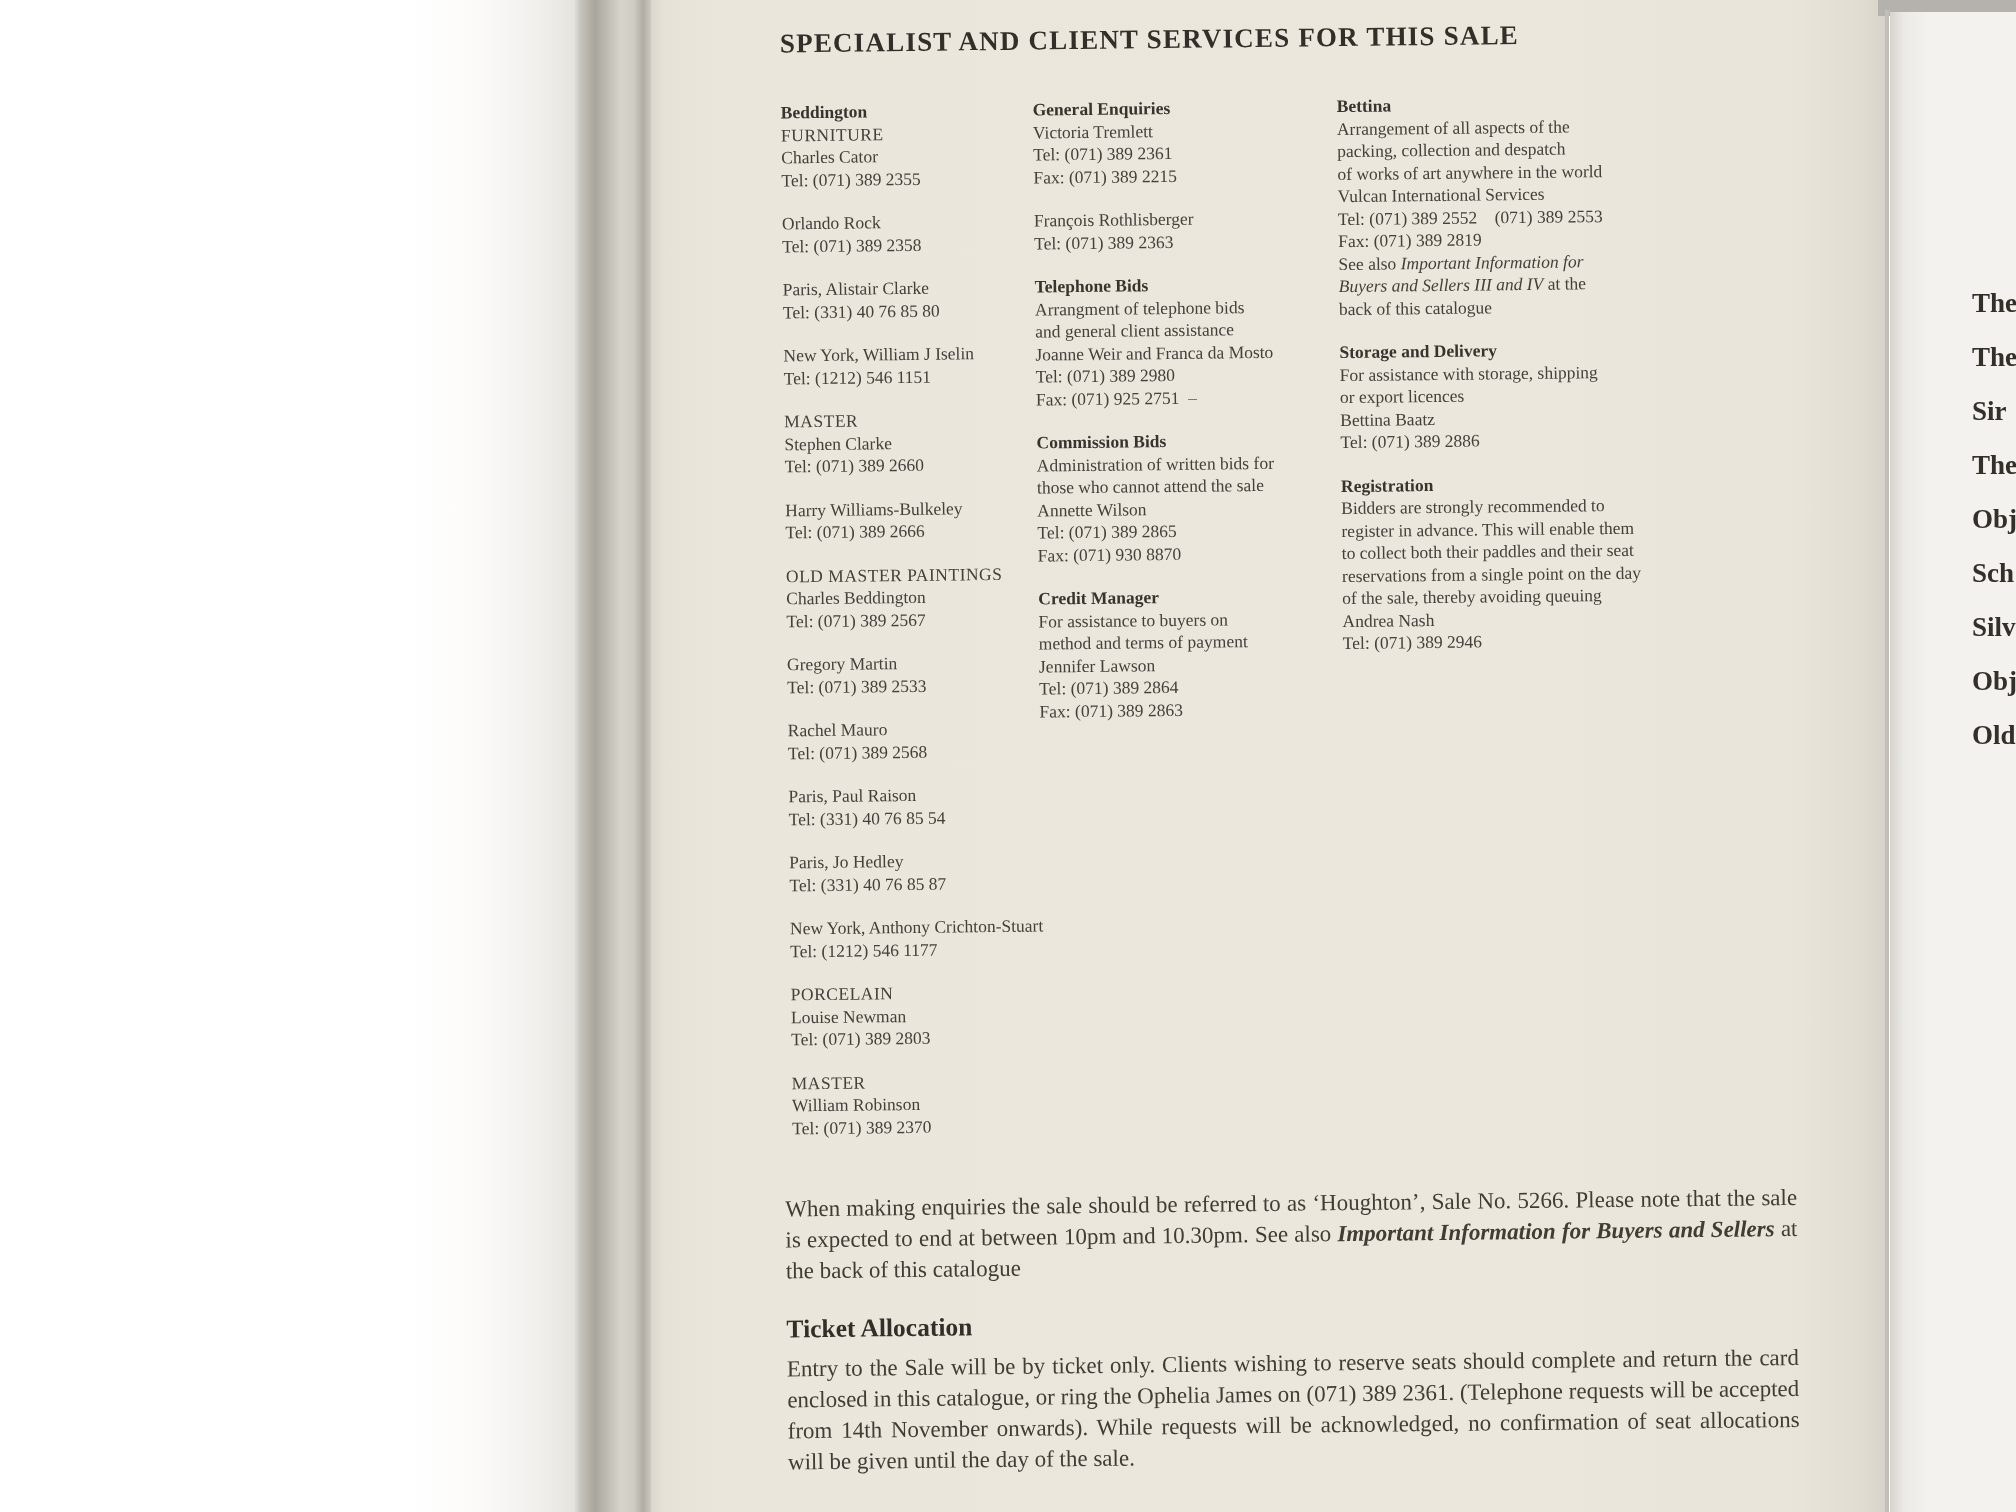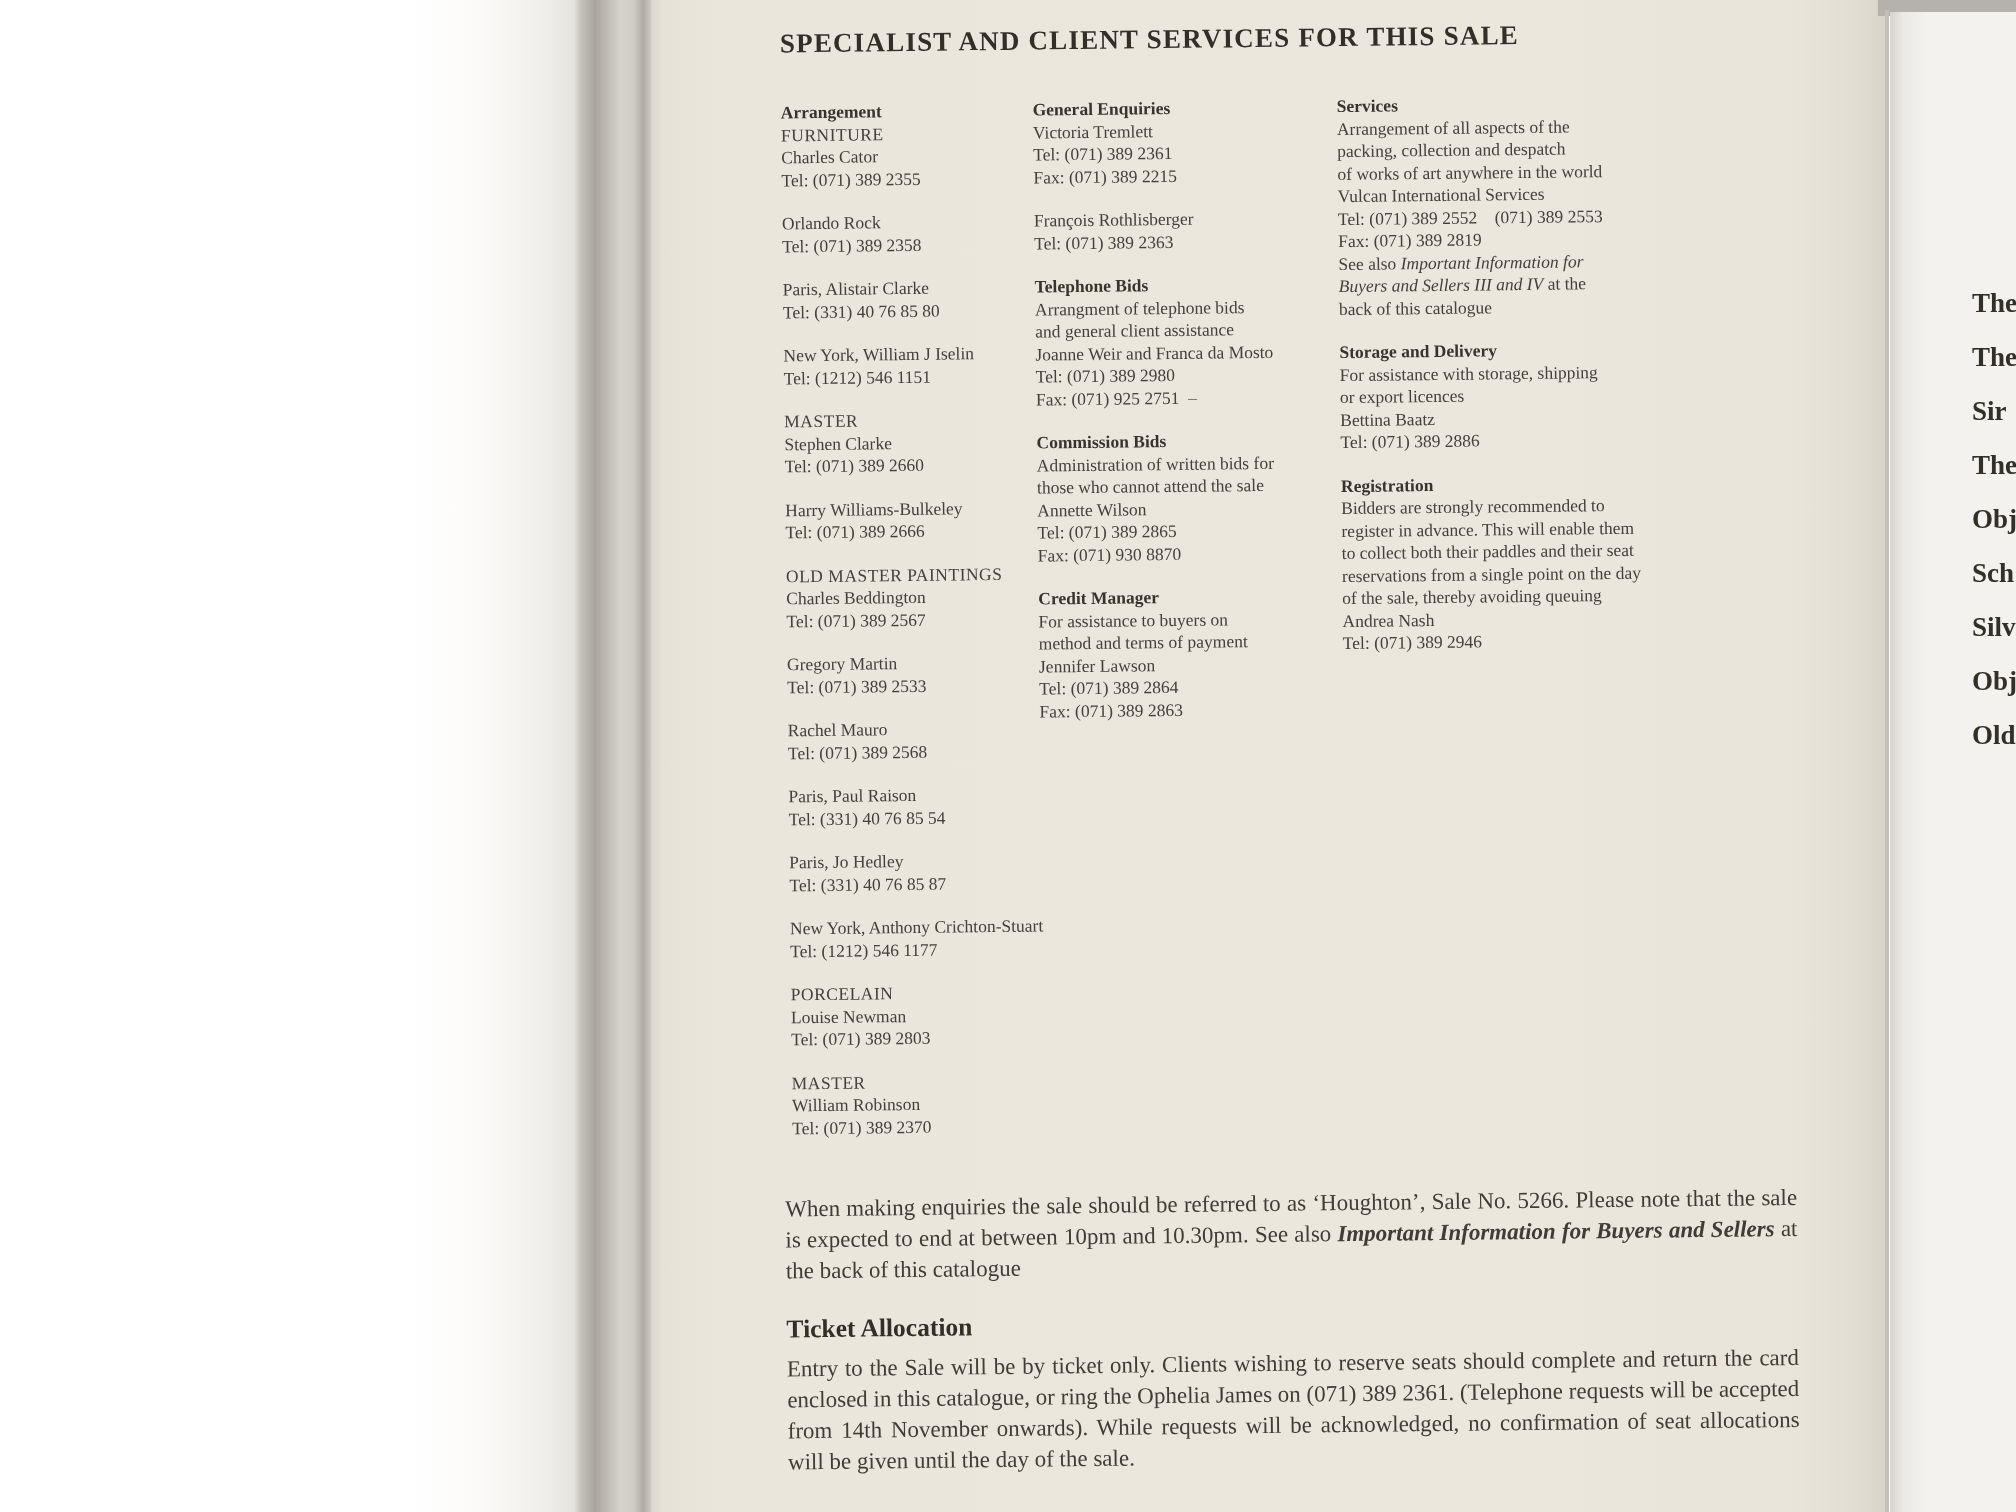--- a/index.html
+++ b/index.html
@@ -61,21 +61,21 @@
 <div class="page-edges"></div>
 <div class="main-page"></div>
 <div class="corner-gray"></div>
 <div class="facing-page"></div>
 <div class="gutter-line"></div>
 
 <div class="content">
   <h1 class="page-title">SPECIALIST AND CLIENT SERVICES FOR THIS SALE</h1>
   <div class="col" id="col-0">
       <div class="group">
-        <div class="line"><span class="s-b">Arrangement</span></div>
+        <div class="line"><span class="s-b">Beddington</span></div>
         <div class="line"><span class="s-c">FURNITURE</span></div>
         <div class="line"><span>Charles Cator</span></div>
         <div class="line"><span>Tel: (071) 389 2355</span></div>
       </div>
       <div class="group">
         <div class="line"><span>Orlando Rock</span></div>
         <div class="line"><span>Tel: (071) 389 2358</span></div>
       </div>
       <div class="group">
         <div class="line"><span>Paris, Alistair Clarke</span></div>
@@ -161,21 +161,21 @@
         <div class="line"><span class="s-b">Credit Manager</span></div>
         <div class="line"><span>For assistance to buyers on</span></div>
         <div class="line"><span>method and terms of payment</span></div>
         <div class="line"><span>Jennifer Lawson</span></div>
         <div class="line"><span>Tel: (071) 389 2864</span></div>
         <div class="line"><span>Fax: (071) 389 2863</span></div>
       </div>
     </div>
   <div class="col" id="col-2">
       <div class="group">
-        <div class="line"><span class="s-b">Services</span></div>
+        <div class="line"><span class="s-b">Bettina</span></div>
         <div class="line"><span>Arrangement of all aspects of the</span></div>
         <div class="line"><span>packing, collection and despatch</span></div>
         <div class="line"><span>of works of art anywhere in the world</span></div>
         <div class="line"><span>Vulcan International Services</span></div>
         <div class="line"><span>Tel: (071) 389 2552 (071) 389 2553</span></div>
         <div class="line"><span>Fax: (071) 389 2819</span></div>
         <div class="line"><span>See also </span><span class="s-i">Important Information for</span></div>
         <div class="line"><span class="s-i">Buyers and Sellers III and IV</span><span> at the</span></div>
         <div class="line"><span>back of this catalogue</span></div>
       </div>

